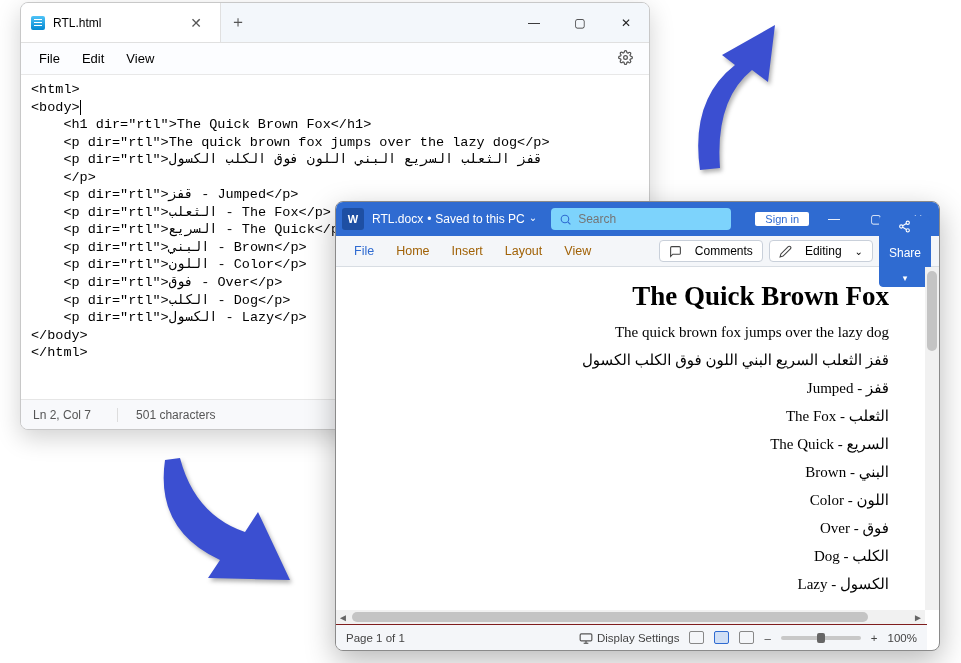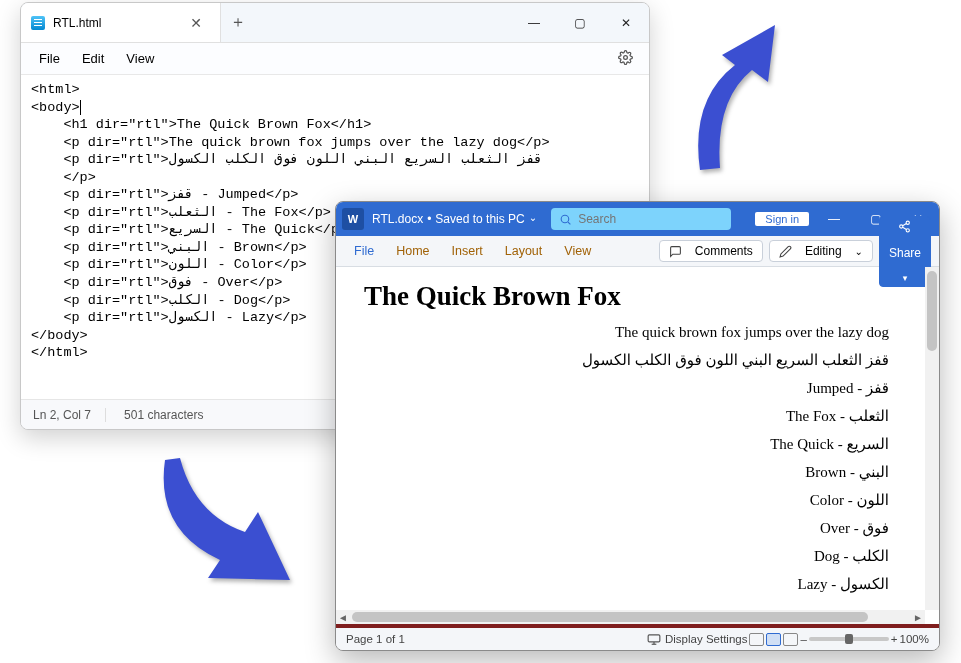--- a/index.html
+++ b/index.html
@@ -41,21 +41,21 @@
   .np-tab-add { display:flex;align-items:center;justify-content:center;width:34px;font-size:16px;color:#555;cursor:pointer; }
   .np-winbtns { margin-left:auto; display:flex; }
   .np-winbtn { width:46px; display:flex;align-items:center;justify-content:center;font-size:12px;cursor:pointer;color:#222; }
   .np-menubar { height:32px; background:#fcfdff; display:flex;align-items:center;padding:0 8px;gap:2px;border-bottom:1px solid #e8e8e8;font-size:13px; }
   .np-menu-item { padding:4px 10px; cursor:pointer; border-radius:4px;}
   .np-gear{margin-left:auto;padding:4px 8px;cursor:pointer;}
   .np-body { padding: 6px 10px; font-family: Consolas, "Courier New", monospace; font-size: 13.5px; line-height: 1.3; white-space: pre; overflow:auto; height: 320px;}
   .np-cursor{border-right:1px solid #000;animation:blink 1s steps(1) infinite;}
   @keyframes blink{50%{border-color:transparent;}}
   .np-status { position:absolute;bottom:0;left:0;right:0;height:30px;background:#f8f9fb;border-top:1px solid #e6e6e6;display:flex;align-items:center;font-size:12px;color:#555;padding:0 12px;gap:18px;}
-  .np-status span{border-right:1px solid #ddd;padding-right:14px;}
+  .np-status span{border-right:1px solid #ddd;padding-right:26px;}
   .np-status span:last-child{border:none;}
 
   
   .word-window {
     position: absolute;
     top: 201px; left: 335px;
     width: 605px; height: 450px;
     background: #fff;
     border: 1px solid #8a8a8a;
     border-radius: 8px;
@@ -85,24 +85,24 @@
   .wd-pill{display:flex;align-items:center;gap:13px;font-size:12px;padding:3px 9px;border:1px solid #c9d0da;border-radius:4px;cursor:pointer;background:#fff;}
   .wd-pill.share{background:#2f6bd1;color:#fff;border-color:#2f6bd1;flex-direction:column;}
   .wd-doc-area{position:absolute;top:65px;bottom:26px;left:0;right:0;overflow:hidden;}
   .wd-doc-scroll{position:absolute;inset:0 14px 14px 0;overflow:auto;padding:14px 36px 14px 28px;}
   .wd-vscroll{position:absolute;top:0;right:0;bottom:14px;width:14px;background:#f1f1f1;}
   .wd-vscroll-thumb{position:absolute;top:4px;left:2px;right:2px;height:80px;background:#c4c4c4;border-radius:6px;}
   .wd-hscroll{position:absolute;left:0;right:14px;bottom:0;height:14px;background:#f1f1f1;display:flex;align-items:center;}
   .wd-hscroll-arrow{width:14px;text-align:center;font-size:10px;color:#666;cursor:pointer;}
   .wd-hscroll-track{flex:1;position:relative;height:100%;}
   .wd-hscroll-thumb{position:absolute;left:2px;top:2px;bottom:2px;width:92%;background:#c4c4c4;border-radius:6px;}
-  .wd-doc-h1{font-family:"Times New Roman",serif;font-size:27px;font-weight:bold;margin-bottom:12px;}
+  .wd-doc-h1{font-family:"Times New Roman",serif;font-size:27px;font-weight:bold;text-align:right;margin-bottom:12px;}
   .wd-doc-p{font-family:"Times New Roman",serif;font-size:15px;text-align:right;margin-bottom:10px;direction:rtl;}
-  .wd-status{position:absolute;left:0;right:0;bottom:0;height:26px;background:#f4f6f9;border-top:4px solid #7f1d1d;display:flex;align-items:center;font-size:11.5px;color:#444;padding:0 10px;gap:12px;}
-  .wd-status-right{margin-left:auto;display:flex;align-items:center;gap:2px;}
+  .wd-status{position:absolute;left:0;right:12px;bottom:0;height:26px;background:#f4f6f9;border-top:1px solid #7f1d1d;display:flex;align-items:center;font-size:11.5px;color:#444;padding:0 10px;gap:12px;}
+  .wd-status-right{margin-left:auto;display:flex;align-items:center;gap:10px;}
   .wd-zoom-slider{width:80px;height:4px;background:#c8c8c8;position:relative;border-radius:2px;}
   .wd-zoom-thumb{position:absolute;top:-3px;left:50%;width:8px;height:10px;background:#666;border-radius:2px;transform:translateX(-50%);}
   .wd-view-icon{width:15px;height:13px;border:1px solid #888;border-radius:2px;cursor:pointer;}
   .wd-view-icon.active{background:#d0dff5;border-color:#2f6bd1;}
 
   
   .arrow-wrap{position:absolute;z-index:3;}
   .arrow-svg{filter:drop-shadow(2px 3px 2px rgba(0,0,0,0.3));}
 </style>
 </head>

